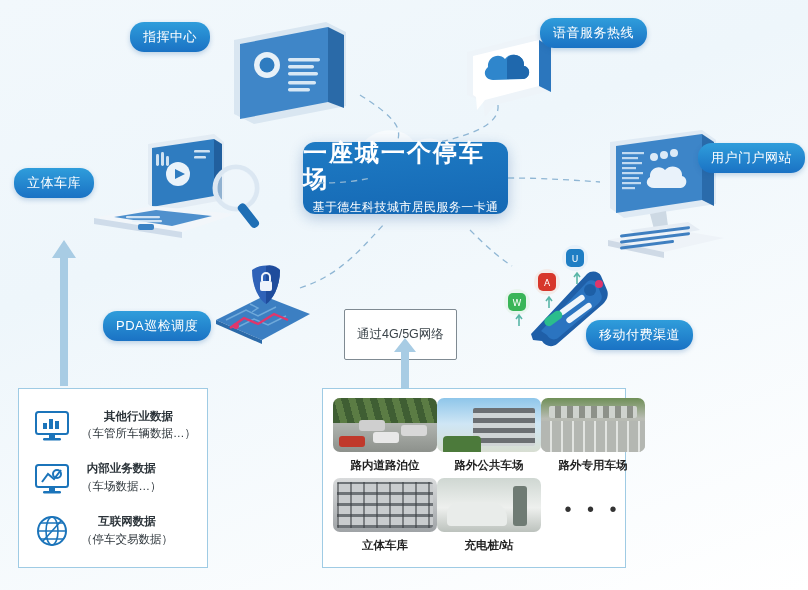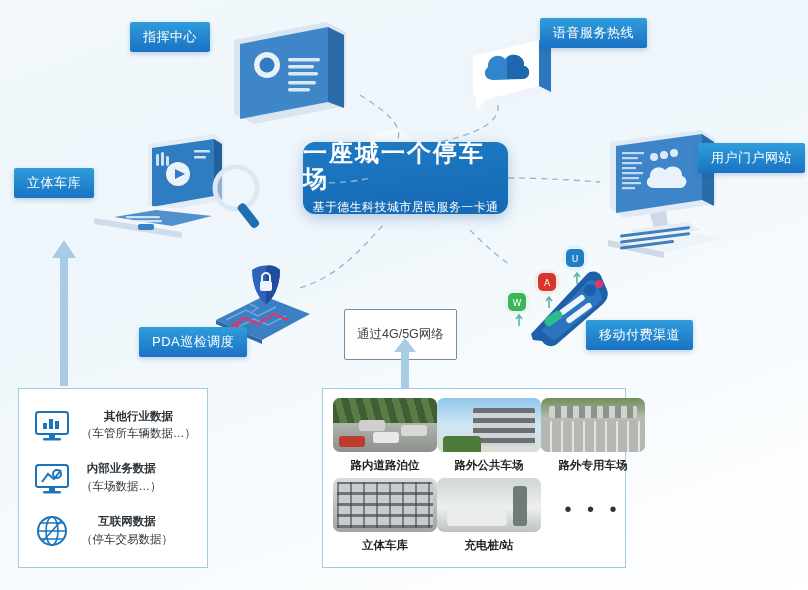--- a/index.html
+++ b/index.html
@@ -8,21 +8,21 @@
     font-family: "Liberation Sans", "DejaVu Sans", sans-serif;
     background: linear-gradient(160deg, #f2f8fc 0%, #eef6fb 35%, #ffffff 100%);
     position: relative; overflow: hidden;
   }
   .stage { position: absolute; inset: 0; }
 
   
   .pill {
     position: absolute;
     background: linear-gradient(180deg, #2f9ddb 0%, #1a72c4 100%);
-    color: #fff; border-radius: 2px;
+    color: #fff; border-radius: 14px;
     font-size: 13px; line-height: 1;
     padding: 8px 13px 9px;
     white-space: nowrap;
     box-shadow: 0 2px 5px rgba(25,90,160,.25);
     letter-spacing: .5px;
   }
 
   
   .center-card {
     position: absolute; left: 303px; top: 142px;
@@ -232,21 +232,21 @@
       <path d="M30 70 L48 61 L62 67 L80 58"></path>
       <path d="M44 46 L52 50 L46 54"></path>
     </g>
     <path d="M24 70 L38 60 L52 66 L68 56 L82 62" stroke="#e0366b" stroke-width="2.4" fill="none"></path>
     <circle cx="30" cy="68" r="3" fill="#e0366b"></circle>
     <path d="M46 12 C54 6 66 6 74 12 C74 30 66 42 60 46 C54 42 46 30 46 12 Z" fill="#2f62b8"></path>
     <path d="M60 8 C66 6 71 9 74 12 C74 30 66 42 60 46 Z" fill="#1f4c9c"></path>
     <rect x="54" y="23" width="12" height="10" rx="2" fill="#eef3fb"></rect>
     <path d="M56 23 v-4 a4 4 0 0 1 8 0 v4" fill="none" stroke="#eef3fb" stroke-width="2"></path>
   </svg>
-  <div class="pill" style="left:103px; top:327px;margin-left:36px;">PDA巡检调度</div>
+  <div class="pill" style="left:103px; top:311px;">PDA巡检调度</div>
 
   <svg class="dev" style="left:495px; top:238px;" width="120" height="110" viewBox="0 0 120 110">
     <g>
       <circle cx="22" cy="64" r="13" fill="#e9f5ef"></circle>
       <rect x="13" y="55" width="18" height="18" rx="5" fill="#3ab558"></rect>
       <text x="22" y="68" font-size="9" fill="#fff" text-anchor="middle" font-family="DejaVu Sans">W</text>
     </g>
     <g>
       <circle cx="52" cy="44" r="13" fill="#f3ece9"></circle>
       <rect x="43" y="35" width="18" height="18" rx="5" fill="#d7372b"></rect>

